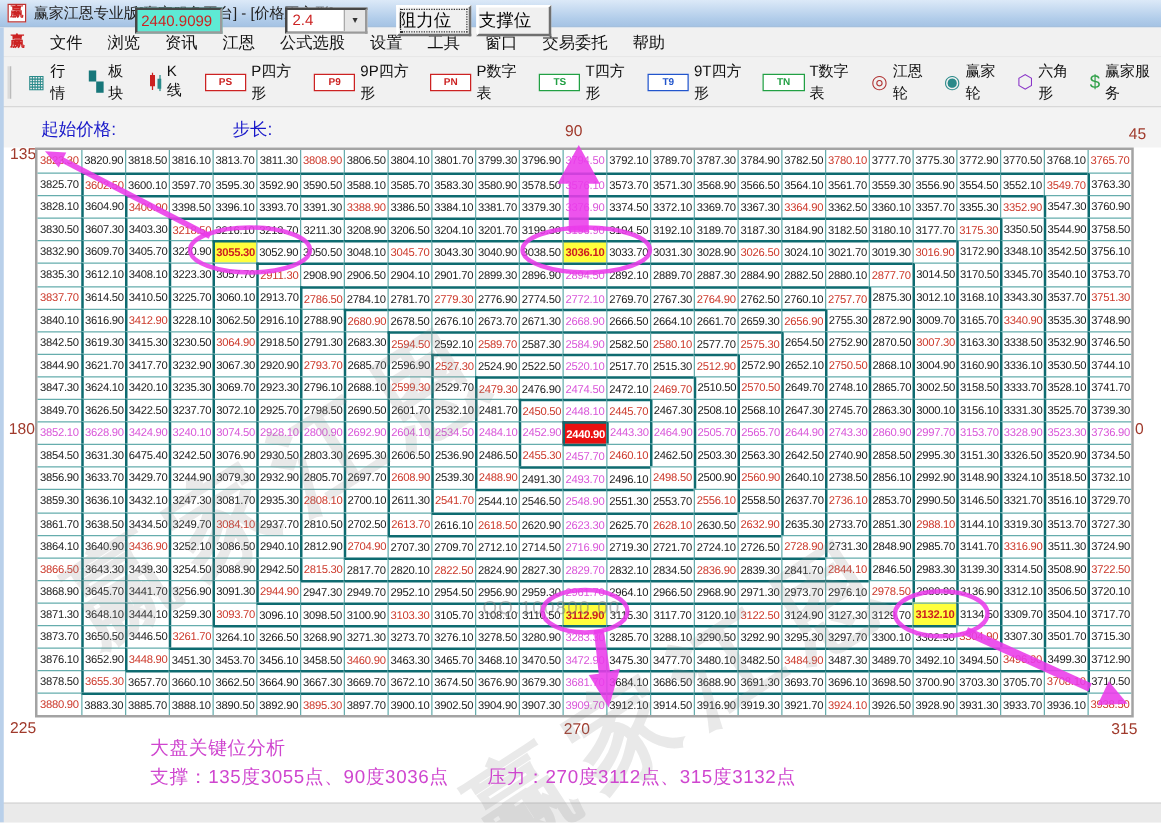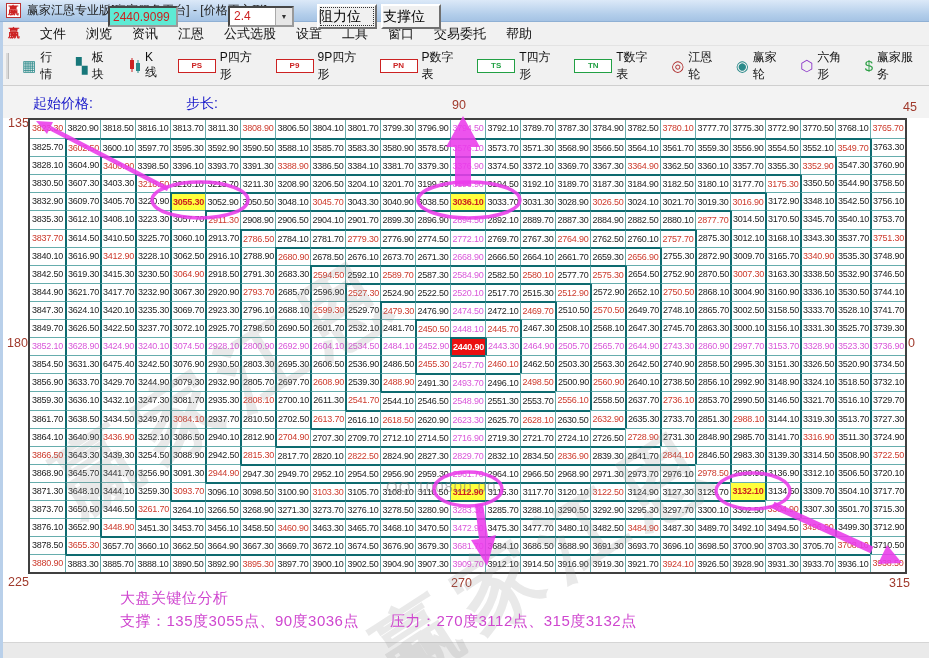--- a/index.html
+++ b/index.html
@@ -43,21 +43,21 @@
   #step-combo .val { flex:1; color:#cc2222; font-size:12px; padding:1px 4px; }
   #step-combo .dd { width:17px; background:#e6e6e6; border-left:1px solid #aaa;
      font-size:7px; color:#333; text-align:center; line-height:17px; }
   .btn { position:absolute; top:4px; width:60px; height:25px; background:#f0f0f0;
      border-top:2px solid #fff; border-left:2px solid #fff; border-right:2px solid #6f6f6f;
      border-bottom:2px solid #6f6f6f; font-size:14px; color:#000; text-align:left; line-height:21px; }
   .btn.focused { outline:1px dotted #333; outline-offset:-4px; }
 
   
   #grid { position:absolute; left:28px; top:118px; background:#fff;
-     border:2px solid #404040; display:grid; grid-template-columns:repeat(25,35px); grid-auto-rows:18.1px; }
+     border:2px solid #a3a3a3; display:grid; grid-template-columns:repeat(25,35px); grid-auto-rows:18.1px; }
   .cell { border-left:1px solid #66adad; border-top:1px solid #66adad; font-size:9px;
      letter-spacing:-0.2px; color:#1c1c1c; text-align:center; line-height:17px; overflow:hidden;
      font-family:"Liberation Sans",sans-serif; white-space:nowrap; }
   .cell.c0 { border-left:none; } .cell.r0 { border-top:none; }
   .cell.bl { border-left:2px solid #0e6b70; } .cell.bt { border-top:2px solid #0e6b70; }
   .cell.cr { color:#cc3a2c; } .cell.cm { color:#d957d9; }
   .cell.cY { background:#ffff3c; color:#cc2020; font-weight:bold; }
   .cell.cC { background:#ea1010; color:#fff; font-weight:bold; }
 
   
@@ -129,20 +129,24 @@
         <span class="badge" style="color: rgb(204, 34, 34); border-color: rgb(204, 34, 34);">P9</span>
         <span>9P四方形</span>
       </div>
       <div class="tbi">
         <span class="badge" style="color: rgb(204, 34, 34); border-color: rgb(204, 34, 34);">PN</span>
         <span>P数字表</span>
       </div>
       <div class="tbi">
         <span class="badge" style="color: rgb(34, 160, 68); border-color: rgb(34, 160, 68);">TS</span>
         <span>T四方形</span>
+      </div>
+      <div class="tbi">
+        <span class="badge" style="color: rgb(34, 85, 204); border-color: rgb(34, 85, 204);">T9</span>
+        <span>9T四方形</span>
       </div>
       <div class="tbi">
         <span class="badge" style="color: rgb(34, 160, 68); border-color: rgb(34, 160, 68);">TN</span>
         <span>T数字表</span>
       </div>
       <div class="tbi">
         <span class="glyph" style="color: rgb(176, 48, 48);">◎</span>
         <span>江恩轮</span>
       </div>
       <div class="tbi">

